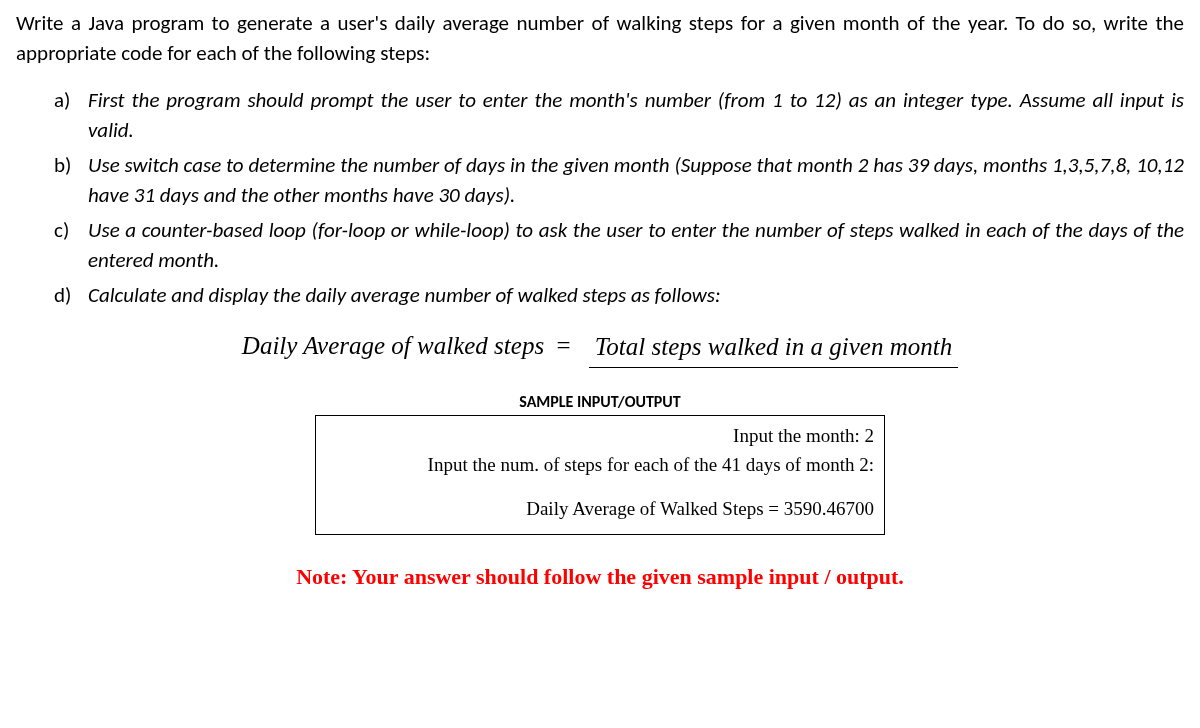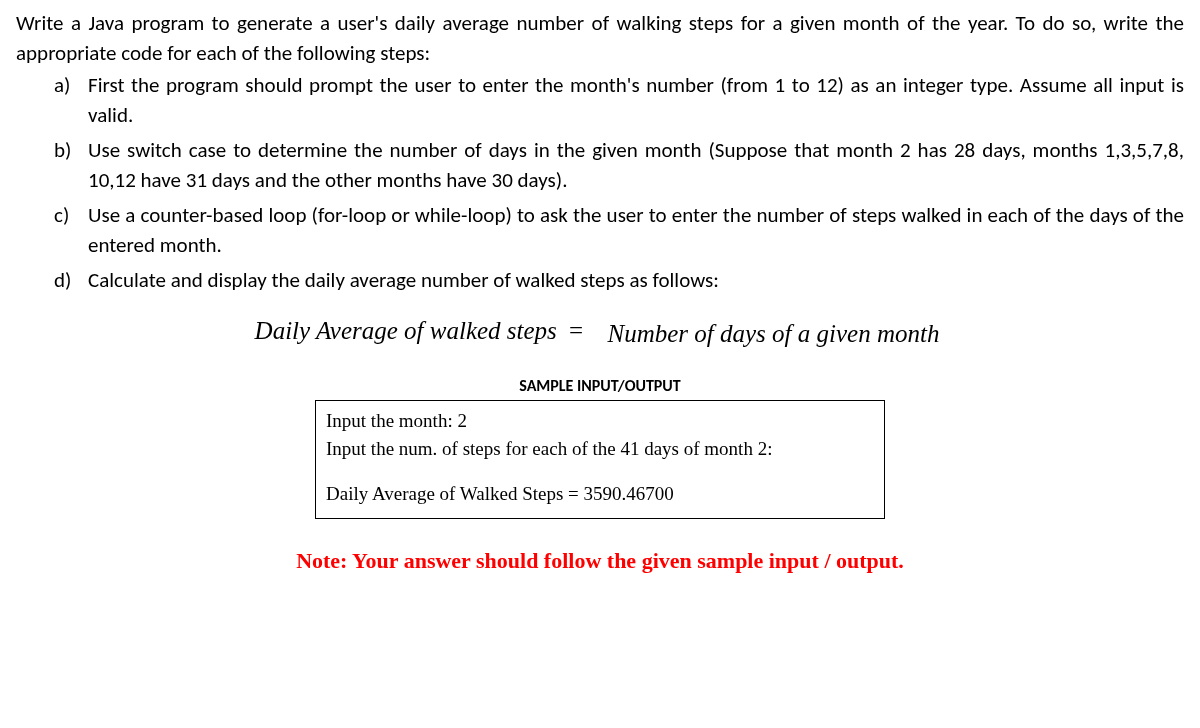--- a/index.html
+++ b/index.html
@@ -8,36 +8,37 @@
     font-family: Calibri, Arial, sans-serif;
     font-size: 21px;
     color: #000;
     background: #fff;
     width: 1200px;
     box-sizing: border-box;
     line-height: 1.45;
   }
   .intro {
     text-align: justify;
-    margin-bottom: 1px;
+    margin-bottom: 16px;
   }
   .list {
     padding-left: 38px;
   }
   .item {
     display: flex;
     margin-bottom: 4px;
     text-align: justify;
   }
   .marker {
     flex: 0 0 34px;
   }
   .itext {
     flex: 1;
     text-align: justify;
+    font-style: italic;
   }
   .formula {
     text-align: center;
     margin: 18px 0 22px 0;
     font-family: 'Cambria Math', 'Times New Roman', serif;
     font-style: italic;
     font-size: 25px;
   }
   .frac {
     display: inline-block;
@@ -66,20 +67,21 @@
     font-family: Calibri, Arial, sans-serif;
   }
   .sample-box {
     width: 548px;
     margin: 0 auto 26px auto;
     border: 1.5px solid #000;
     padding: 6px 10px 10px 10px;
     font-family: 'Times New Roman', serif;
     font-size: 19px;
     line-height: 1.5;
+    text-align: right;
   }
   .note {
     text-align: center;
     font-family: 'Times New Roman', serif;
     font-weight: bold;
     color: #ff0000;
     font-size: 22px;
     margin-top: 10px;
   }
   .gap {
@@ -91,37 +93,37 @@
 
 <div class="intro">Write a Java program to generate a user's daily average number of walking steps for a given month of the year. To do so, write the appropriate code for each of the following steps:</div>
 
 <div class="list">
   <div class="item">
     <div class="marker">a)</div>
     <div class="itext">First the program should prompt the user to enter the month's number (from 1 to 12) as an integer type. Assume all input is valid.</div>
   </div>
   <div class="item">
     <div class="marker">b)</div>
-    <div class="itext">Use switch case to determine the number of days in the given month (Suppose that month 2 has 28 days, months 1,3,5,7,8, 10,12 have 31 days and the other months have 30 days).</div>
+    <div class="itext">Use switch case to determine the number of days in the given month (Suppose that month 2 has 39 days, months 1,3,5,7,8, 10,12 have 31 days and the other months have 30 days).</div>
   </div>
   <div class="item">
     <div class="marker">c)</div>
     <div class="itext">Use a counter-based loop (for-loop or while-loop) to ask the user to enter the number of steps walked in each of the days of the entered month.</div>
   </div>
   <div class="item">
     <div class="marker">d)</div>
     <div class="itext">Calculate and display the daily average number of walked steps as follows:</div>
   </div>
 </div>
 
 <div class="formula">
   <span>Daily Average of walked steps</span>
   <span class="eq">=</span>
   <span class="frac">
-    <span class="den">Number of days of a given month</span>
+    <span class="num">Total steps walked in a given month</span>
   </span>
 </div>
 
 <div class="sample-title">SAMPLE INPUT/OUTPUT</div>
 <div class="sample-box">
   <div>Input the month: 2</div>
   <div>Input the num. of steps for each of the 41 days of month 2:</div>
   <div class="gap"></div>
   <div>Daily Average of Walked Steps = 3590.46700</div>
 </div>

